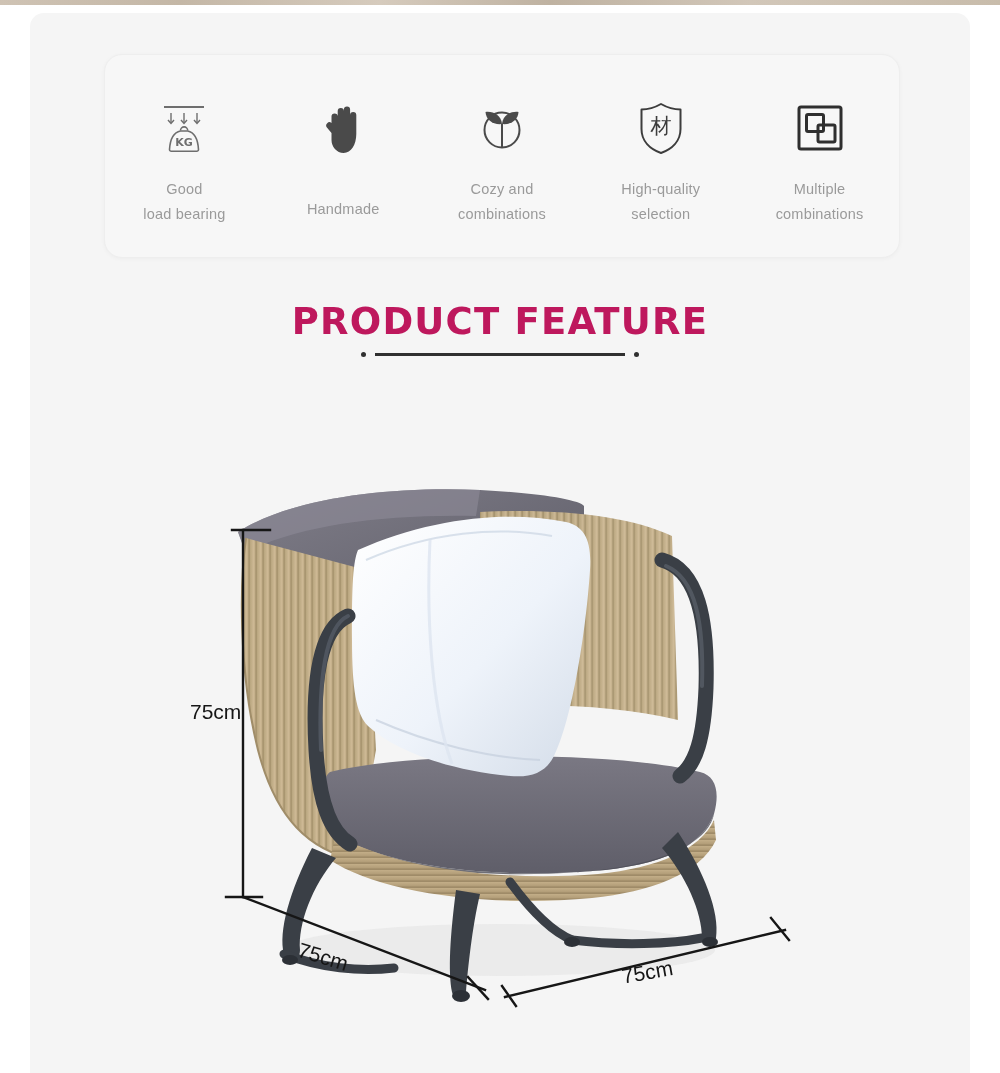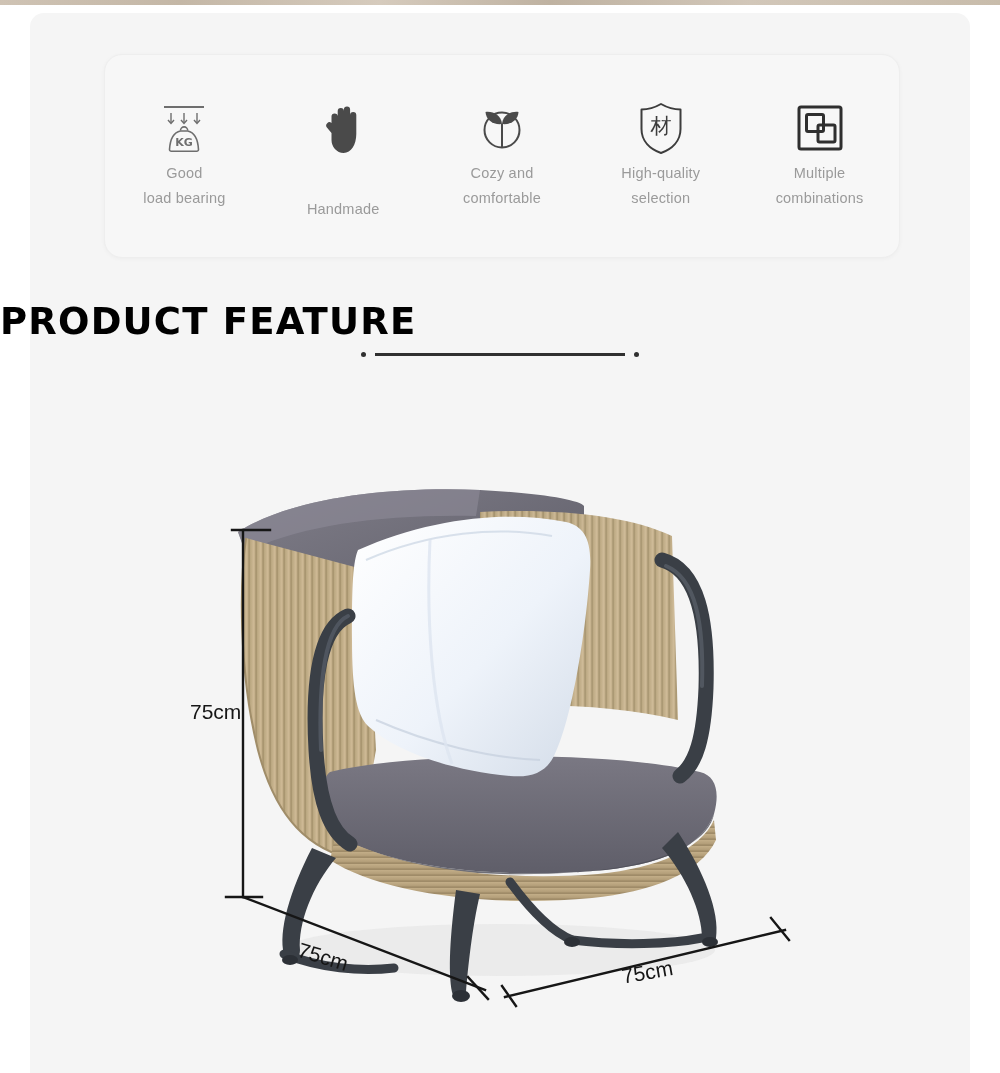--- a/index.html
+++ b/index.html
@@ -60,42 +60,43 @@
   }
 
   .feature .ico {
     height: 58px;
     display: flex;
     align-items: center;
     justify-content: center;
   }
 
   .feature .caption {
-    margin-top: 4px;
+    margin-top: 20px;
     text-align: center;
     color: #9a9a9a;
     font-size: 14.5px;
     line-height: 25px;
     letter-spacing: .2px;
     white-space: pre-line;
   }
 
   
   .feature.f-handmade .ico { height: 58px; }
   .feature.f-handmade .caption { margin-top: 40px; }
 
   
   .section-title {
     position: absolute;
     left: 0; top: 300px;
     width: 1000px;
+    text-align: center;
     font-size: 37px;
     font-weight: bold;
     letter-spacing: 1.2px;
-    color: #000000;
+    color: #be185d;
     font-family: "DejaVu Sans", sans-serif;
   }
 
   .divider {
     position: absolute;
     left: 0; top: 352px;
     width: 1000px;
     display: flex;
     align-items: center;
     justify-content: center;
@@ -180,21 +181,21 @@
     <div class="feature f-cozy">
       <div class="ico">
         <svg width="56" height="56" viewBox="0 0 56 56">
           <circle cx="28" cy="30" r="17.5" fill="none" stroke="#4a4a4a" stroke-width="2"></circle>
           <line x1="28" y1="24" x2="28" y2="48" stroke="#4a4a4a" stroke-width="2"></line>
           <path d="M28 24 C27 15 19 11 11.5 12 C12 20 19 25 28 24 z" fill="#4a4a4a"></path>
           <path d="M28 24 C29 15 37 11 44.5 12 C44 20 37 25 28 24 z" fill="#4a4a4a"></path>
         </svg>
       </div>
       <div class="caption">Cozy and
-comfortable</div>
+combinations</div>
     </div>
 
     <div class="feature f-quality">
       <div class="ico">
         <svg width="54" height="58" viewBox="0 0 54 58">
           <path d="M27 5 C20 9 12.5 10.5 7.5 10.5 V30 C7.5 42 16 50 27 54 C38 50 46.5 42 46.5 30 V10.5
                    C41.5 10.5 34 9 27 5 z" fill="none" stroke="#3d3d3d" stroke-width="2" stroke-linejoin="round"></path>
           <text x="27" y="34" font-family="DejaVu Sans, sans-serif" font-size="21" fill="#3d3d3d" text-anchor="middle">材</text>
         </svg>
       </div>

